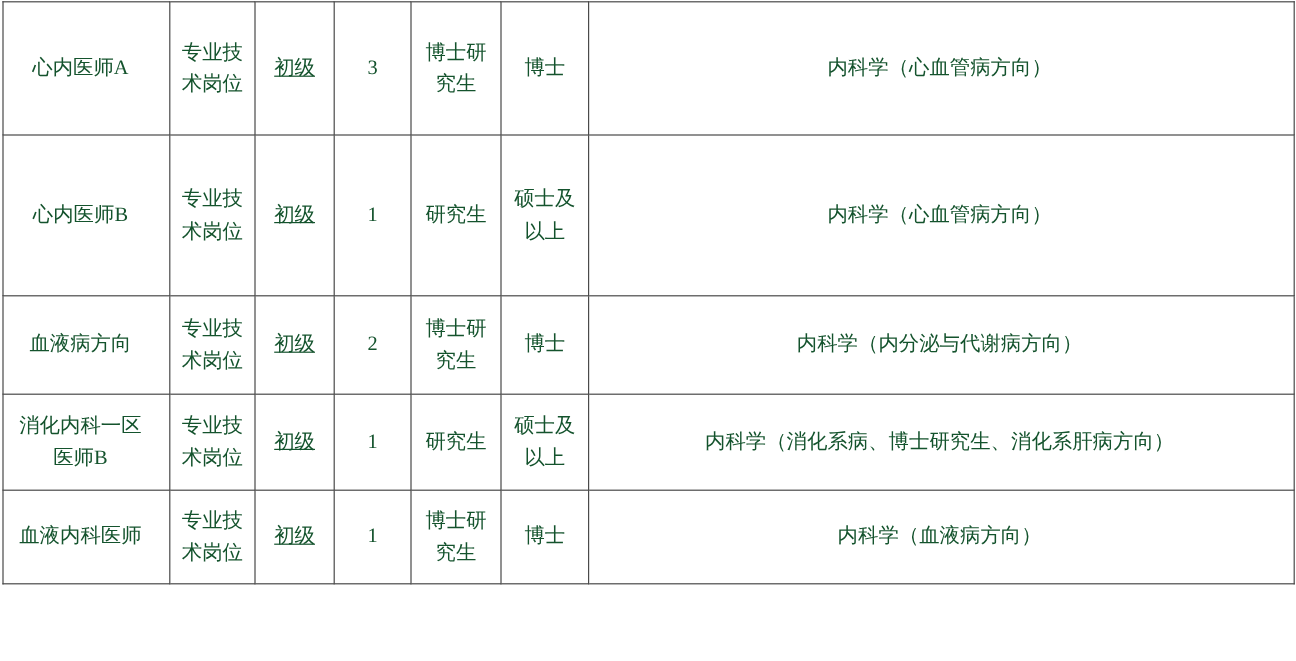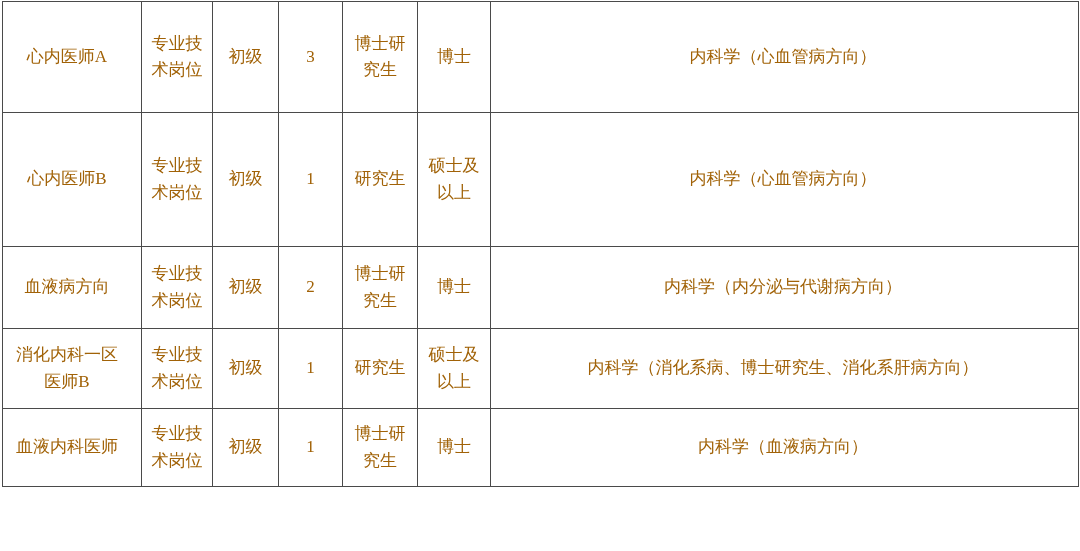--- a/index.html
+++ b/index.html
@@ -7,21 +7,21 @@
     padding: 0;
     background: #ffffff;
   }
   .page {
     position: relative;
     width: 1080px;
     height: 551px;
     background: #ffffff;
     overflow: hidden;
     font-family: "Liberation Serif", "DejaVu Serif", serif;
-    color: #a16207;
+    color: #14532d;
   }
   table.job-table {
     border-collapse: collapse;
     table-layout: fixed;
     margin: 1px 0 0 2px;
     width: 1076px;
     font-size: 17px;
     line-height: 1.55;
   }
   table.job-table td {
@@ -31,21 +31,21 @@
     overflow: hidden;
     word-break: normal;
     overflow-wrap: anywhere;
   }
   
   td.c-position {
     text-align: left;
     padding: 0 16px 0 6px;
   }
   td.c-category { padding: 0 2px; }
-  td.c-level    { padding: 0 2px; }
+  td.c-level    { padding: 0 2px; text-decoration: underline; }
   td.c-count    { padding: 0 2px; }
   td.c-education{ padding: 0 4px; }
   td.c-degree   { padding: 0 4px; font-family: Liberation Serif, serif; }
   td.c-major {
     text-align: left;
     padding: 0 8px 0 5px;
   }
   
   tr.r0 { height: 111px; }
   tr.r1 { height: 134px; }

